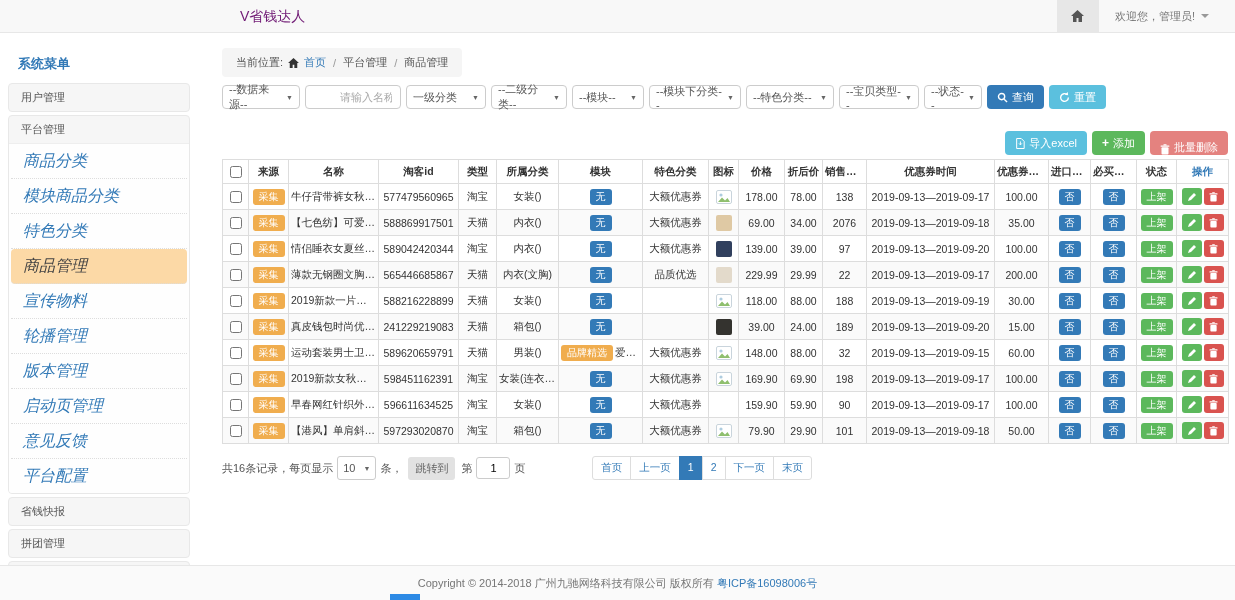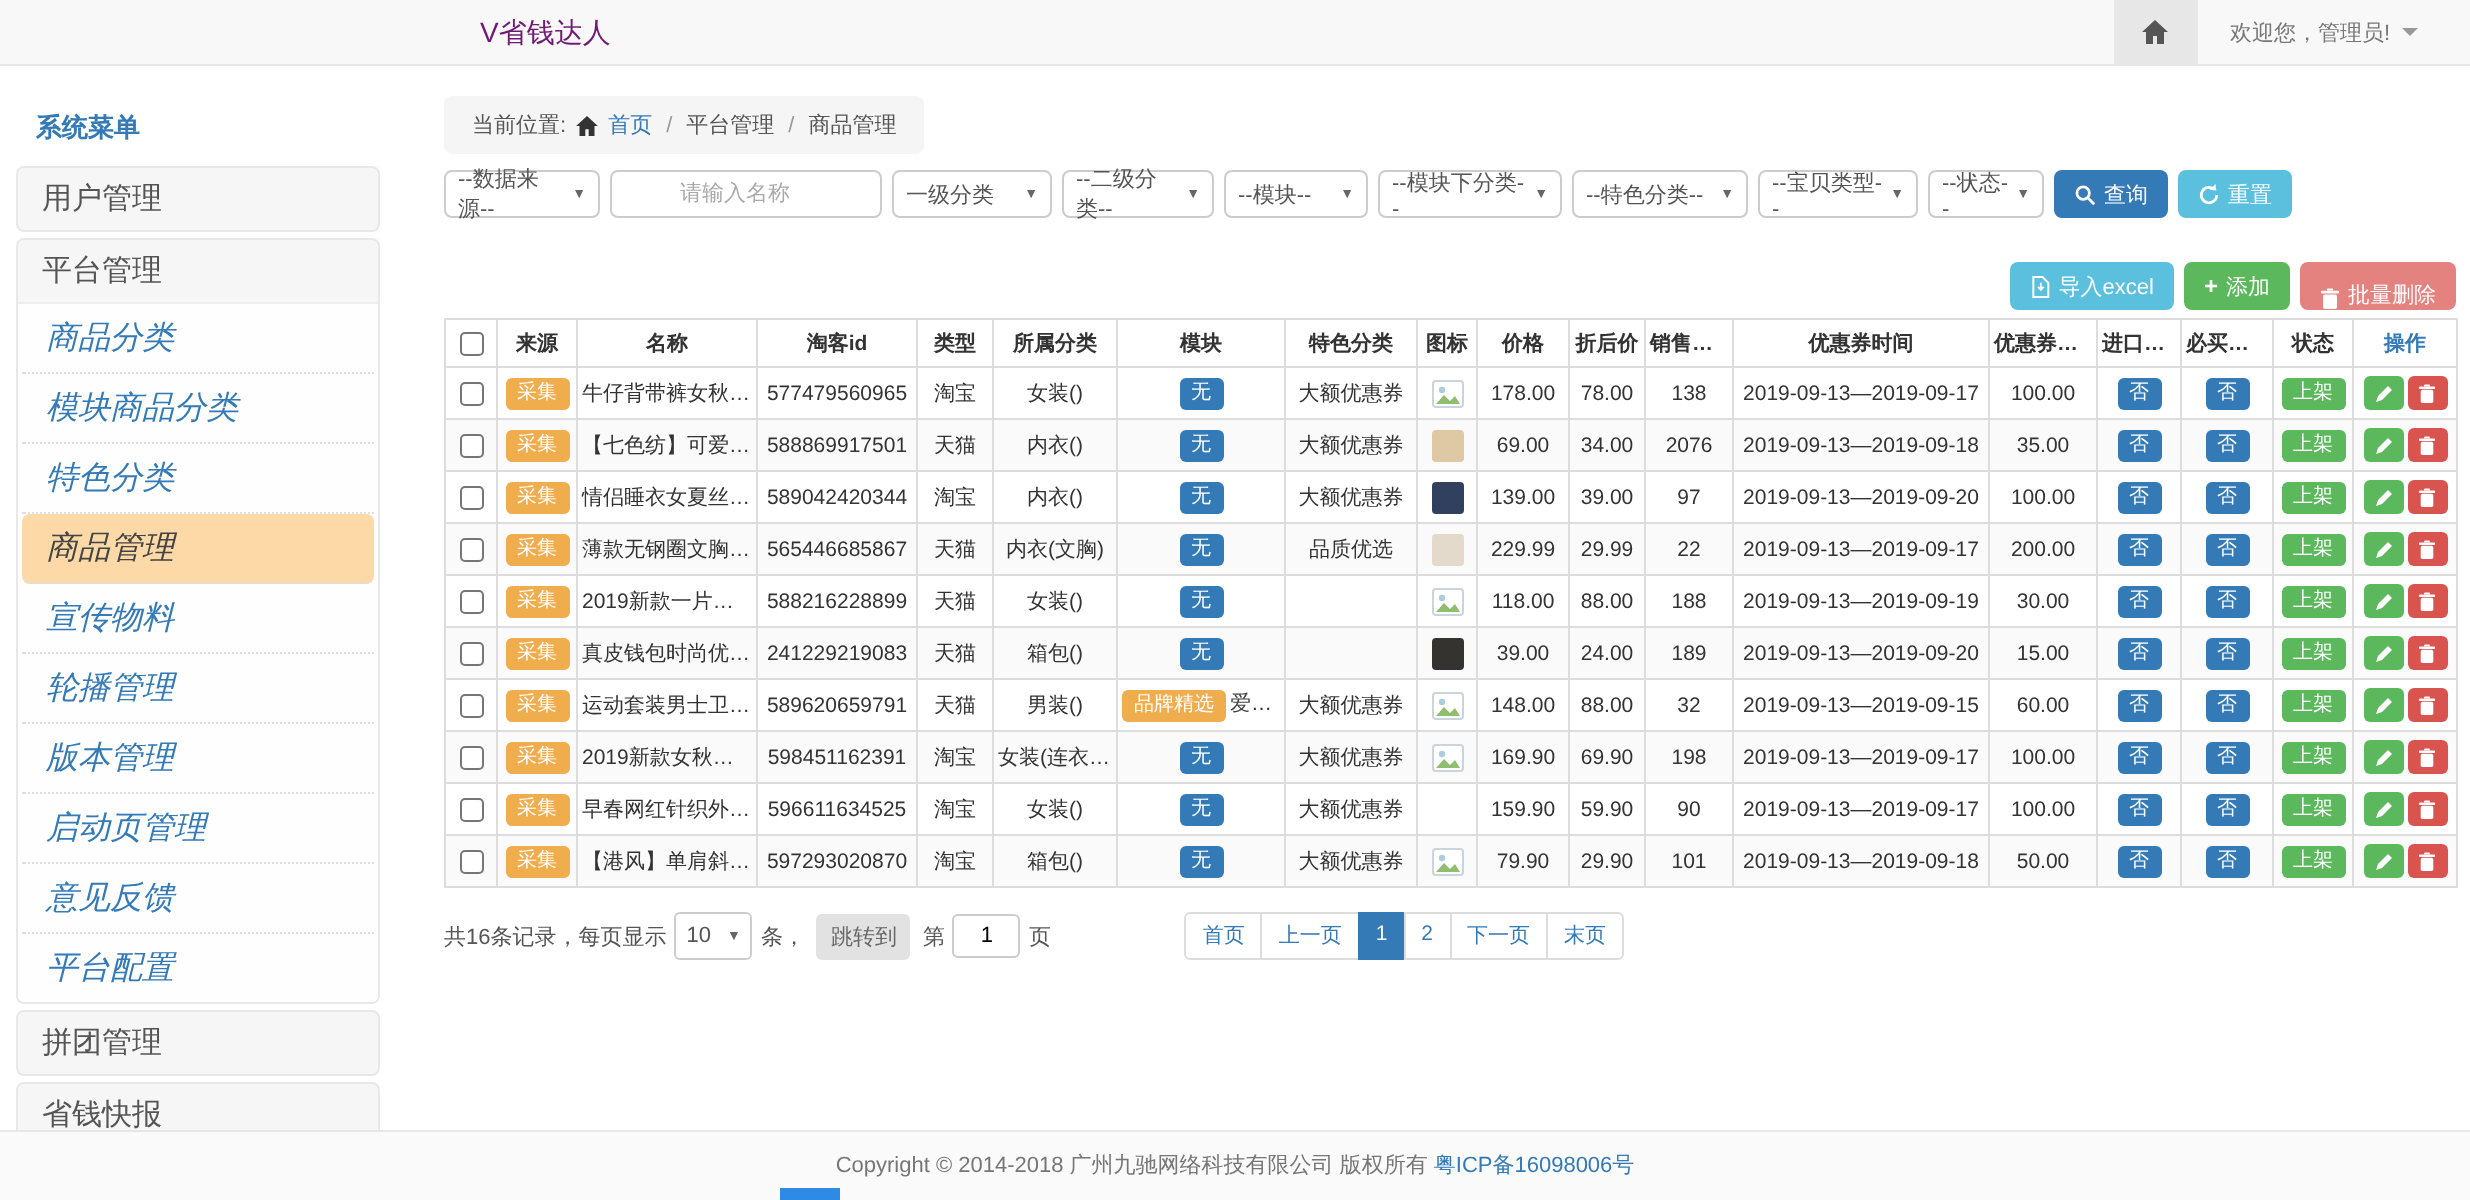--- a/index.html
+++ b/index.html
@@ -11,21 +11,21 @@
   .topbar{position:absolute;top:0;left:0;right:0;height:32px;background:#f8f8f8;border-bottom:1px solid #e7e7e7;z-index:4;}
   .brand{position:absolute;left:240px;top:0;line-height:32px;color:#701a75;font-size:14px;}
   .top-right{position:absolute;right:0;top:0;height:32px;display:flex;align-items:center;}
   .home-btn{width:42px;height:32px;background:#e7e7e7;display:flex;align-items:center;justify-content:center;cursor:pointer;}
   .welcome{color:#777;font-size:11px;padding:0 26px 0 16px;display:flex;align-items:center;gap:6px;cursor:pointer;}
   .caret-tri{width:0;height:0;border-left:4px solid transparent;border-right:4px solid transparent;border-top:4px solid #999;display:inline-block;}
   
   .sidebar{position:absolute;left:8px;top:44px;width:182px;height:521px;overflow:hidden;}
   .menu-title{color:#337ab7;font-weight:bold;font-size:13px;padding:11px 10px 10px;}
   .side-panel{border:1px solid #e8e8e8;border-radius:4px;margin-bottom:3px;background:#f6f6f6;overflow:hidden;}
-  .group-header{padding:6px 12px;font-size:15px;color:#555;cursor:pointer;}
+  .group-header{padding:6px 12px;font-size:11px;color:#555;cursor:pointer;}
   .sub-list{background:#fefefe;border-top:1px solid #eee;padding:0 2px;}
   .menu-sub{padding:7px 12px 6px;font-size:16px;color:#337ab7;border-bottom:1px dotted #ddd;cursor:pointer;font-style:italic;}
   .menu-sub:last-child{border-bottom:none;}
   .menu-sub.active{background:#fcd9a6;border-radius:4px;color:#444;}
   
   .main{position:absolute;left:222px;top:44px;width:1006px;}
   .breadcrumb{display:inline-flex;align-items:center;gap:5px;background:#f5f5f5;border-radius:4px;padding:7px 14px;font-size:11px;color:#555;margin-top:4px;}
   .breadcrumb a{color:#337ab7;text-decoration:none;cursor:pointer;}
   .crumb-sep{color:#999;padding:0 2px;}
   .filter-row{display:flex;align-items:center;gap:5px;margin-top:8px;}
@@ -105,24 +105,24 @@
           <div class="menu-sub active">商品管理</div>
           <div class="menu-sub">宣传物料</div>
           <div class="menu-sub">轮播管理</div>
           <div class="menu-sub">版本管理</div>
           <div class="menu-sub">启动页管理</div>
           <div class="menu-sub">意见反馈</div>
           <div class="menu-sub">平台配置</div>
         </div>
       </div>
       <div class="side-panel">
-        <div class="group-header">拼团管理</div>
+        <div class="group-header">省钱快报</div>
       </div>
       <div class="side-panel">
-        <div class="group-header">省钱快报</div>
+        <div class="group-header">拼团管理</div>
       </div>
       <div class="side-panel">
         <div class="group-header">消息管理</div>
       </div>
       <div class="side-panel">
         <div class="group-header">订单管理</div>
       </div>
     </div>
 </div>
 
@@ -139,21 +139,21 @@
     <span class="crumb-sep">/</span>
     <span>商品管理</span>
   </div>
 
   <div class="filter-row">
     <span style="display:flex;gap:5px;align-items:center;">
         <div class="fselect" style="width: 78px;">
           <span>--数据来源--</span>
           <span class="fcaret">▼</span>
         </div>
-        <input class="ftext" placeholder="请输入名称" style="width: 136px; padding-left: 34px;">
+        <input class="ftext" placeholder="请输入名称" style="width: 96px; padding-left: 34px;">
         <div class="fselect" style="width: 80px;">
           <span>一级分类</span>
           <span class="fcaret">▼</span>
         </div>
         <div class="fselect" style="width: 76px;">
           <span>--二级分类--</span>
           <span class="fcaret">▼</span>
         </div>
         <div class="fselect" style="width: 72px;">
           <span>--模块--</span>

